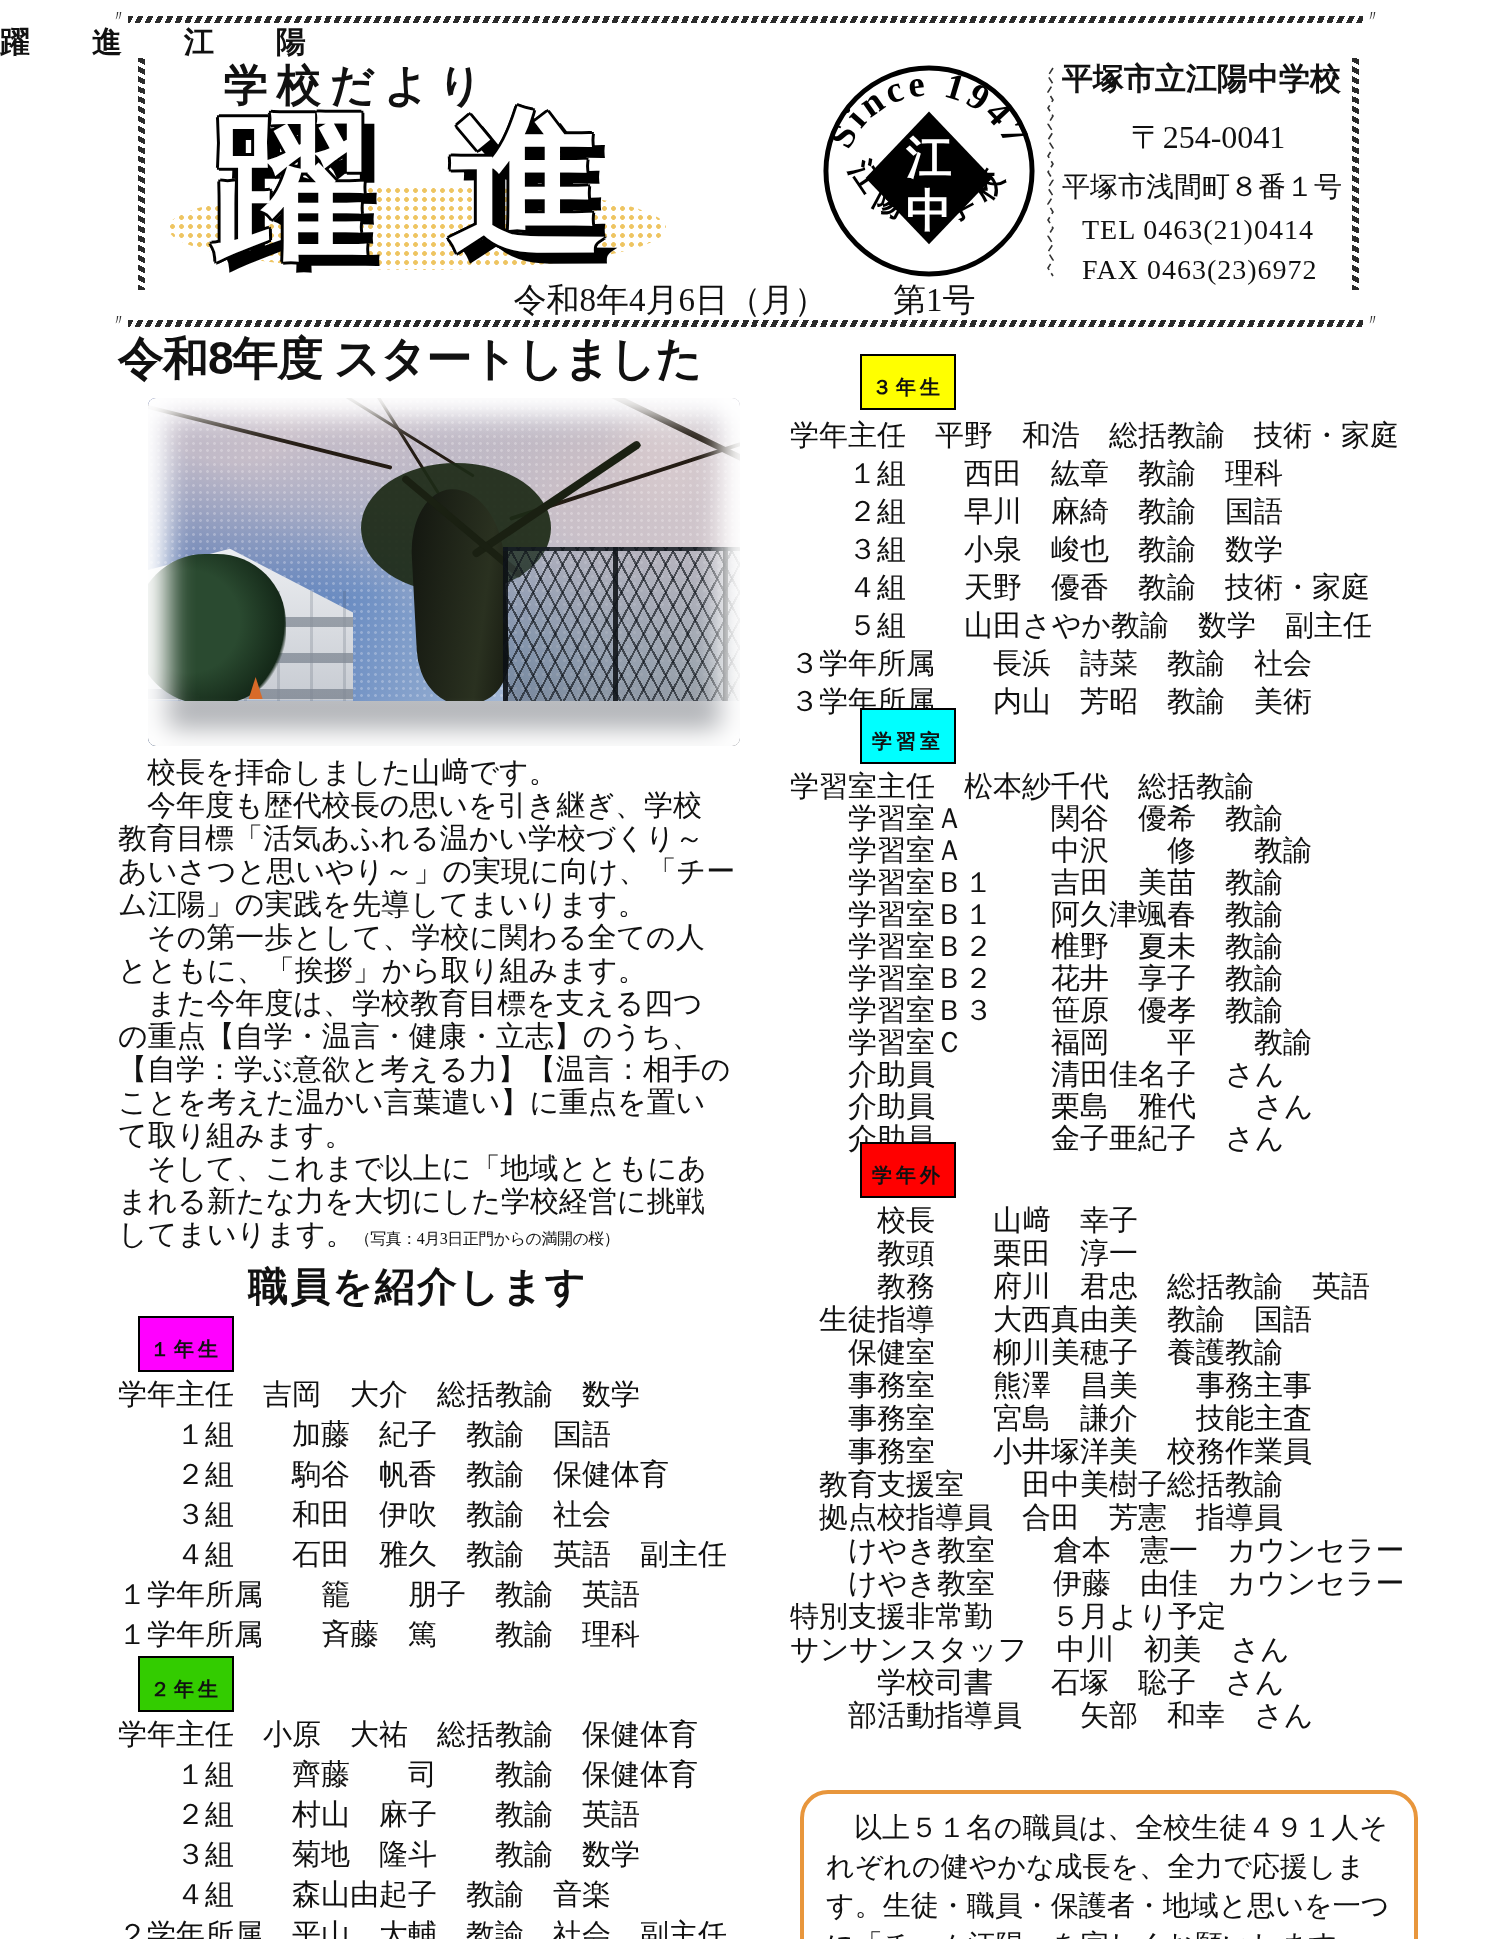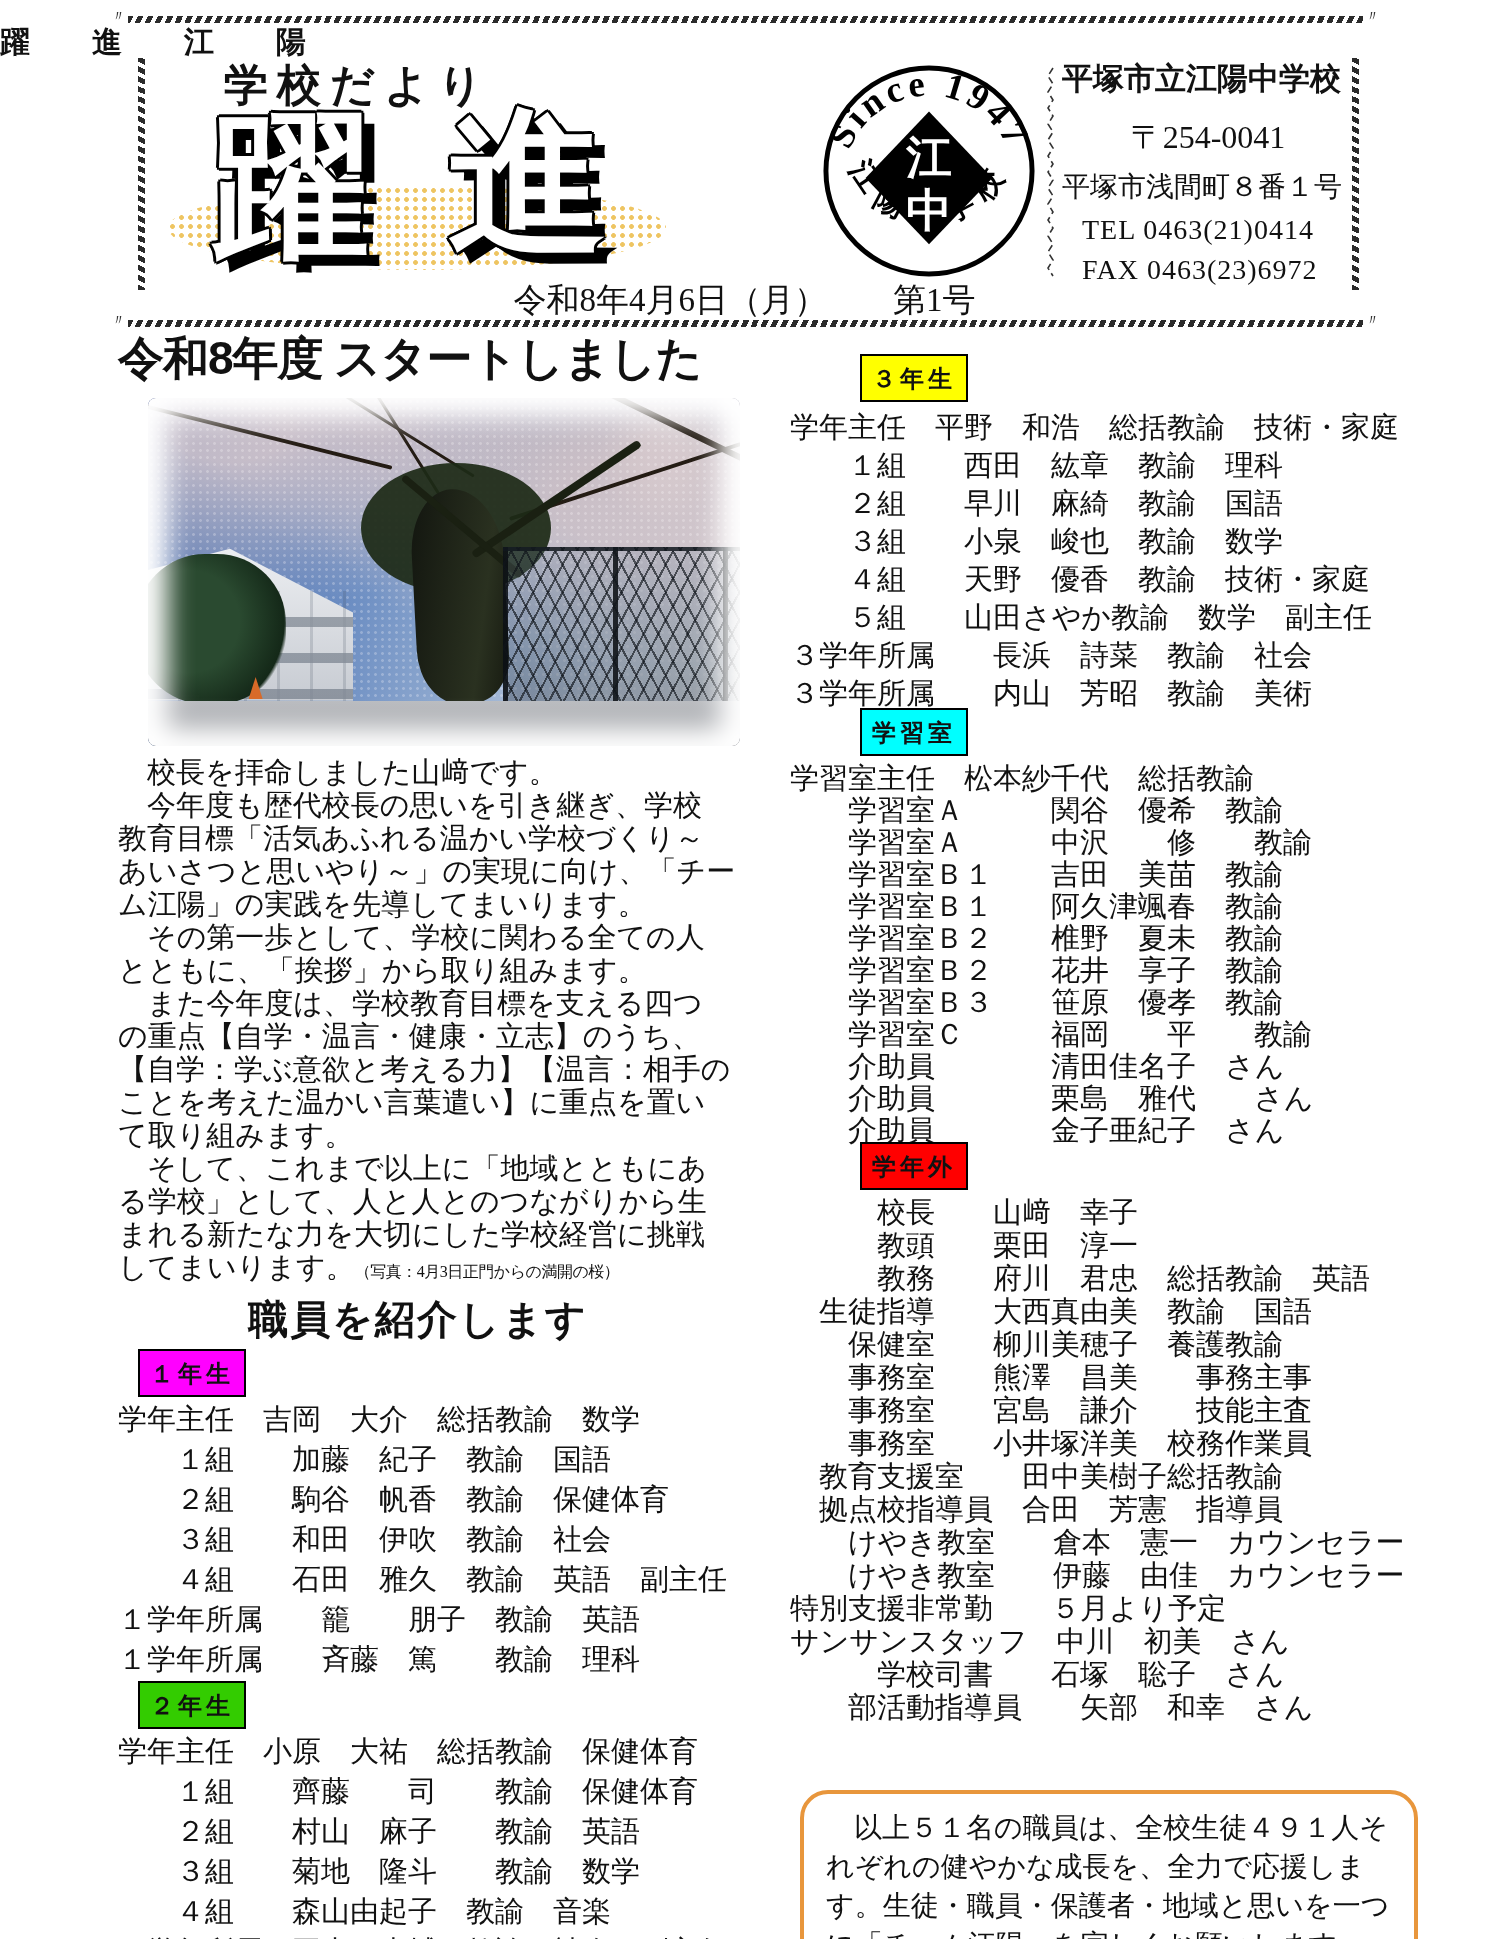--- a/index.html
+++ b/index.html
@@ -84,22 +84,22 @@
                        linear-gradient(rgba(110,130,150,.25),rgba(50,60,72,.4));}
   .ph-ground{left:0;bottom:0;width:100%;height:13%;background:linear-gradient(#babcc0,#8d9095);}
   .ph-vignette{inset:0;box-shadow:inset 0 0 26px 20px #fff;border-radius:8px;}
 
   .body-text{margin-top:10px;font-size:29px;line-height:33px;}
   .body-text .line{white-space:pre;}
   .caption{font-size:16px;letter-spacing:-0.5px;}
   .staff-heading{margin-top:4px;width:600px;text-align:center;font-family:"Liberation Sans","DejaVu Sans",sans-serif;
                  font-weight:900;font-size:40px;letter-spacing:2px;}
 
-  .sec-label{display:inline-block;margin:2px 0 2px 20px;padding:4px 10px 2px 10px;border:2px solid #000;
-             font-family:"Liberation Sans","DejaVu Sans",sans-serif;font-weight:bold;font-size:24px;letter-spacing:4px;line-height:38px;}
+  .sec-label{display:inline-block;margin:2px 0 2px 20px;padding:12px 10px 2px 10px;border:2px solid #000;
+             font-family:"Liberation Sans","DejaVu Sans",sans-serif;font-weight:bold;font-size:20px;letter-spacing:4px;line-height:38px;}
   .staff-list{font-size:29px;}
   .staff-list .line{white-space:pre;}
   .left-col .staff-list{line-height:40px;}
 
   
   .rsec{position:absolute;left:790px;width:670px;}
   .rsec .sec-label{margin-left:70px;}
   #rsec0{top:352px;} #rsec0 .staff-list{line-height:38px;}
   #rsec1{top:706px;} #rsec1 .staff-list{line-height:32px;}
   #rsec2{top:1140px;} #rsec2 .staff-list{line-height:33px;}
@@ -194,21 +194,20 @@
           <div class="line">あいさつと思いやり～」の実現に向け、「チー</div>
           <div class="line">ム江陽」の実践を先導してまいります。</div>
           <div class="line">　その第一歩として、学校に関わる全ての人</div>
           <div class="line">とともに、「挨拶」から取り組みます。</div>
           <div class="line">　また今年度は、学校教育目標を支える四つ</div>
           <div class="line">の重点【自学・温言・健康・立志】のうち、</div>
           <div class="line">【自学：学ぶ意欲と考える力】【温言：相手の</div>
           <div class="line">ことを考えた温かい言葉遣い】に重点を置い</div>
           <div class="line">て取り組みます。</div>
           <div class="line">　そして、これまで以上に「地域とともにあ</div>
-          <div class="line">る学校」として、人と人とのつながりから生</div>
           <div class="line">まれる新たな力を大切にした学校経営に挑戦</div>
         </div>
       <div class="line"><span>してまいります。</span><span class="caption">（写真：4月3日正門からの満開の桜）</span></div>
     </div>
 
     <div class="staff-heading">職員を紹介します</div>
 
     <div>
       <div class="sec-label" style="background-color: rgb(255, 0, 255);">１年生</div>
       <div class="staff-list">

